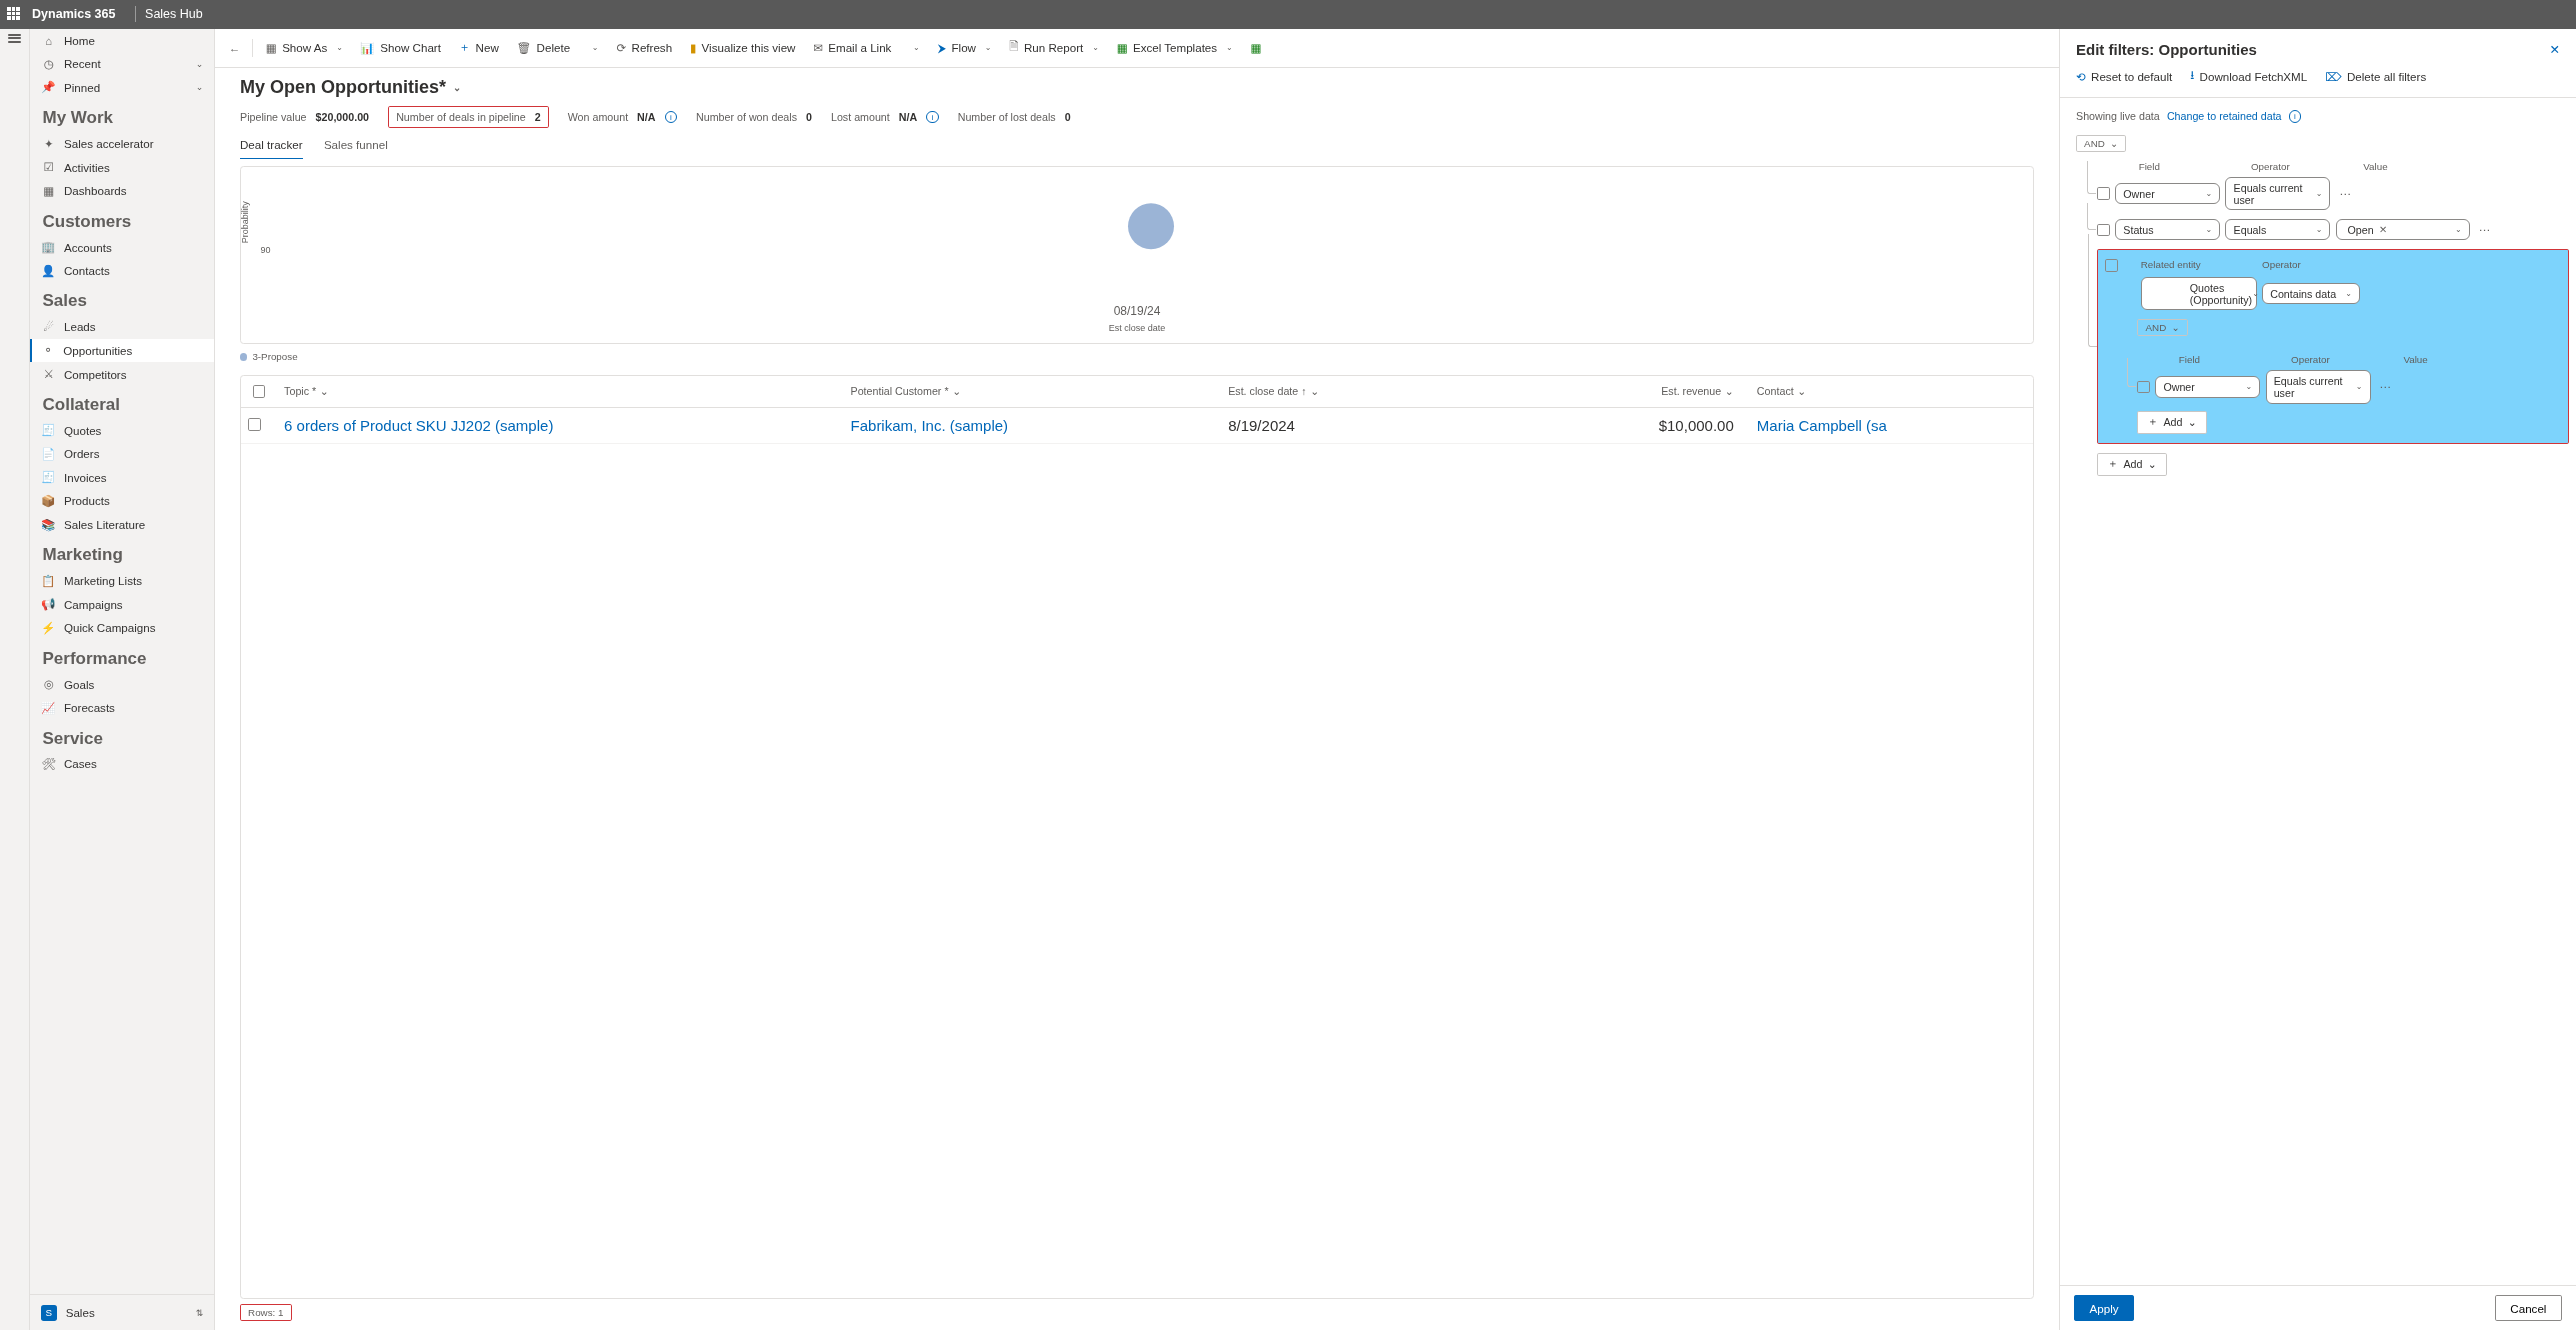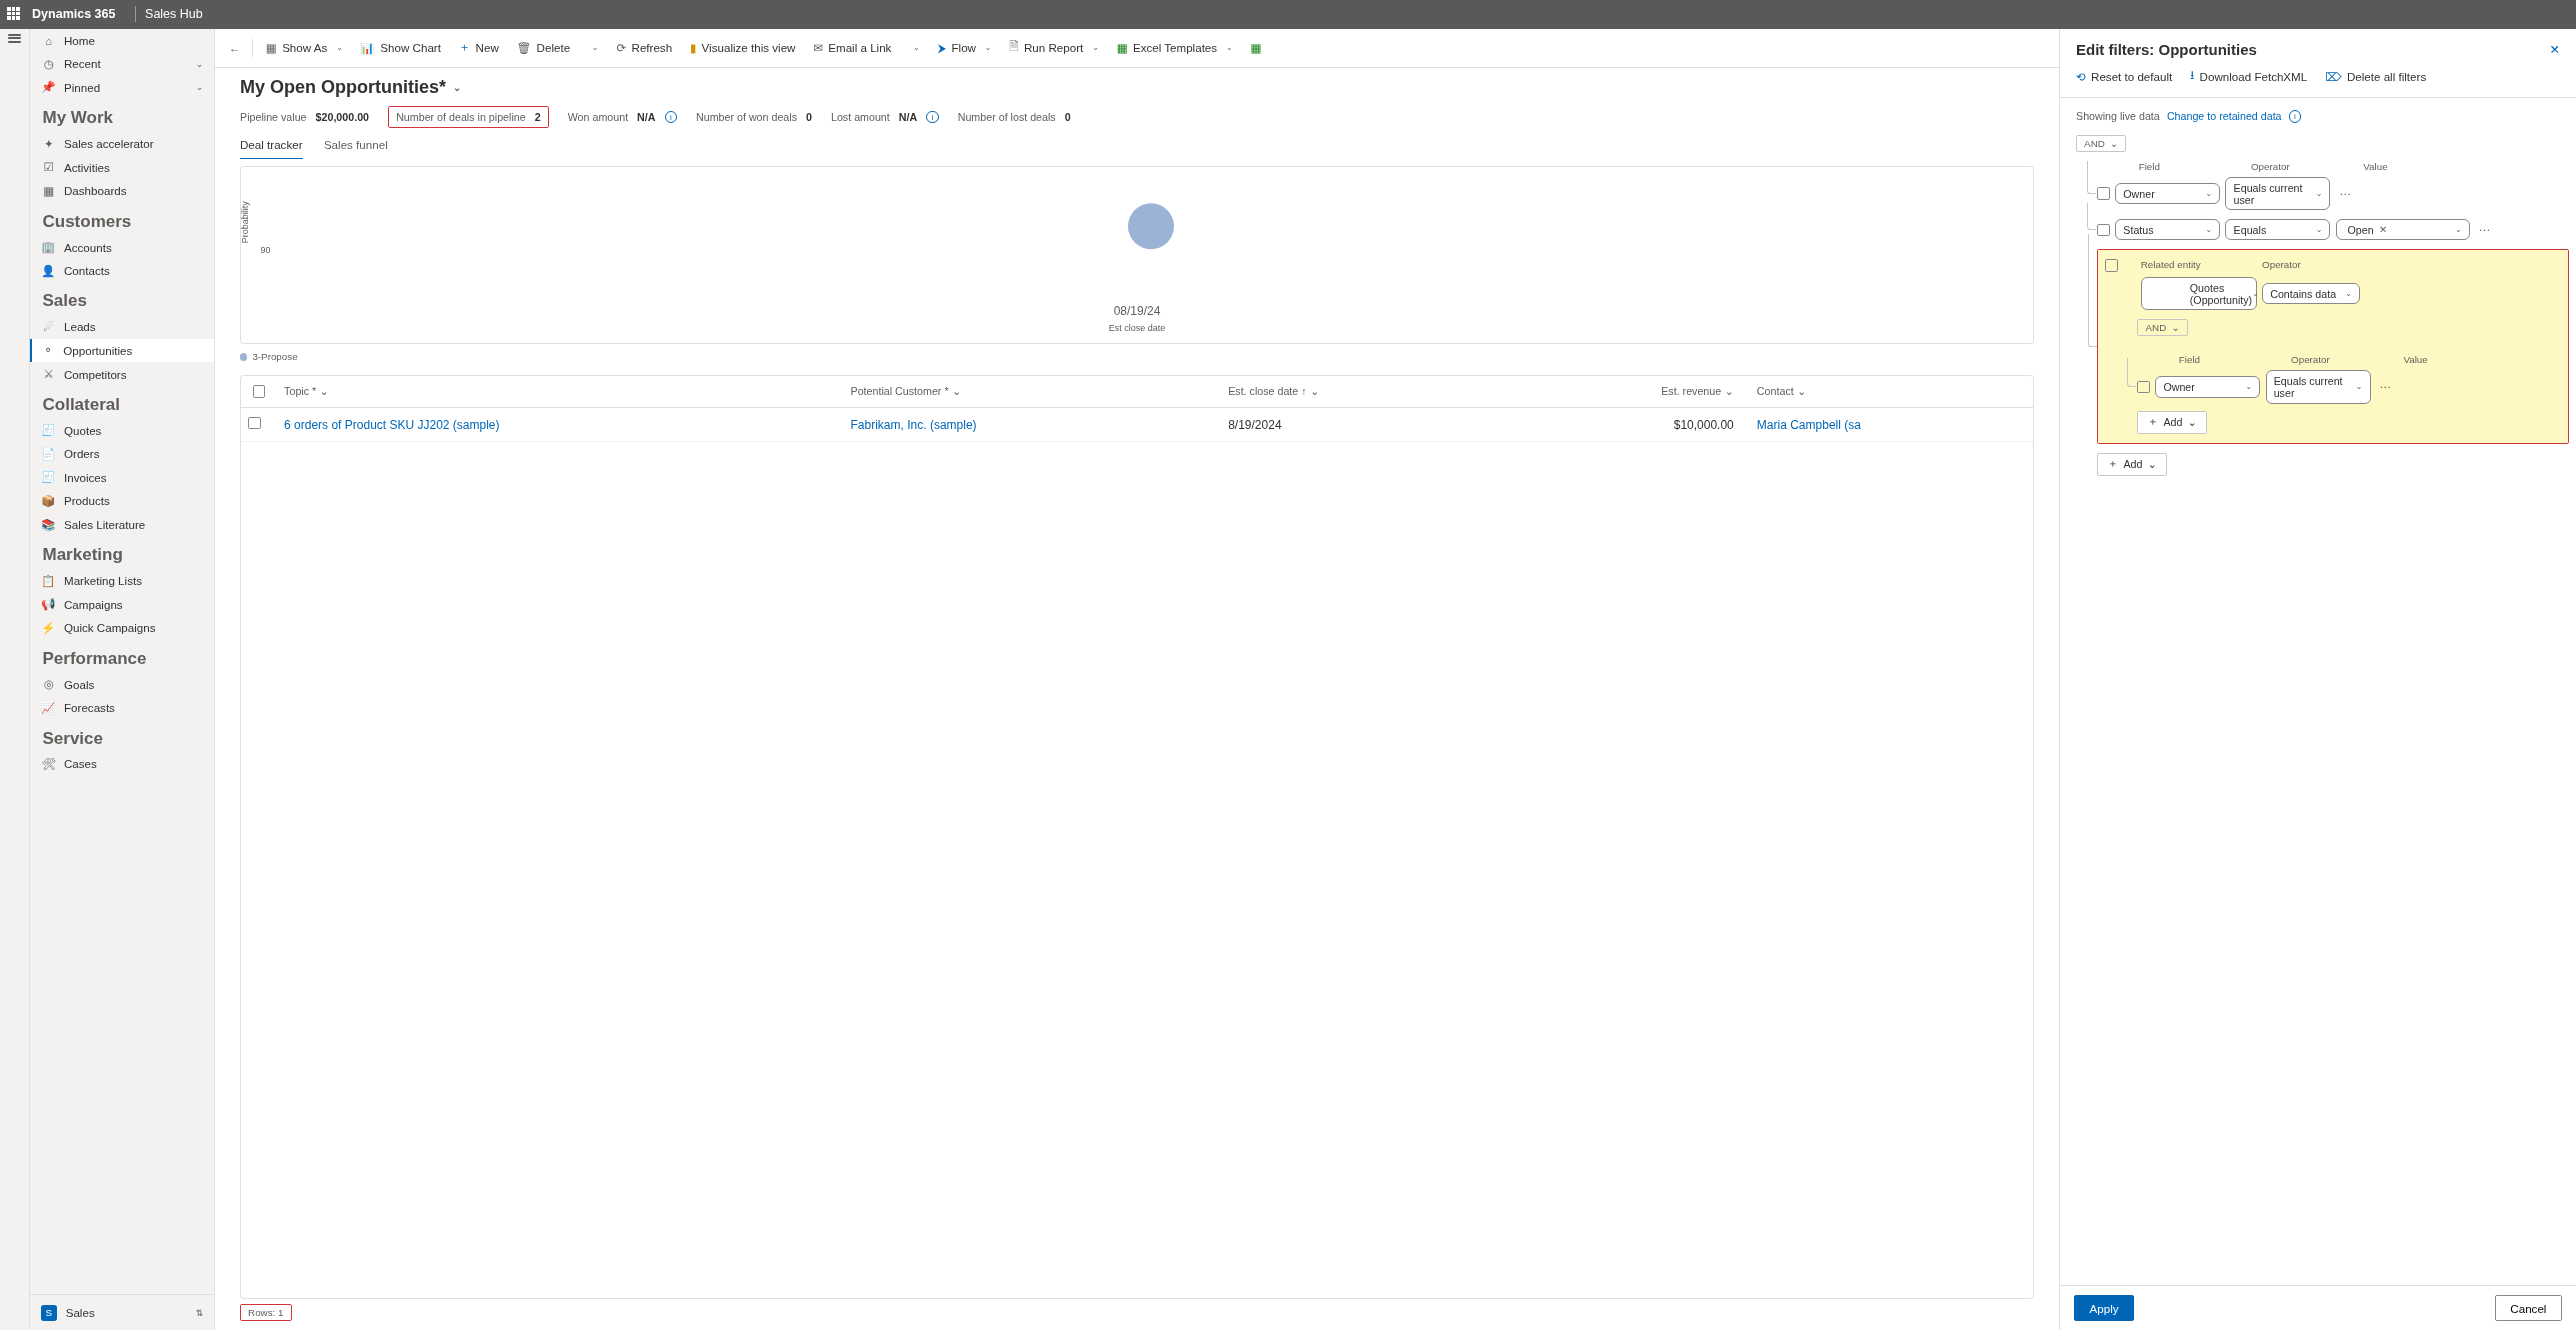--- a/index.html
+++ b/index.html
@@ -61,21 +61,21 @@
 .bubble{position:absolute; width:46px;height:46px; border-radius:50%; background:#9bb4d6; left:50%; top:30%; transform:translate(-50%,-30%);}
 .chartwrap .xtick{position:absolute;bottom:25px;left:50%;transform:translateX(-50%);font-size:12px;color:#605e5c;}
 .chartwrap .xlabel{position:absolute;bottom:10.7px;left:50%;transform:translateX(-50%);font-size:9px;color:#605e5c;}
 .legend { padding:7.1px 25px; display:flex; align-items:center; gap:5.3px; font-size:9.8px; color:#605e5c;}
 .legend .dot{width:7.1px;height:7.1px;border-radius:50%;background:#9bb4d6;}
 
 .grid { margin:5.3px 25px 0; border:0.9px solid #e1dfdd; border-radius:3.6px; flex:1; overflow:hidden;}
 .ghead,.grow{display:grid; grid-template-columns:36px 3fr 2fr 1.5fr 1.3fr 1.5fr; align-items:center;}
 .ghead{border-bottom:0.9px solid #e1dfdd;color:#605e5c;font-size:10.7px;}
 .ghead .c{padding:9px 7.1px;display:flex;align-items:center;gap:3.6px;}
-.grow{font-size:12px;border-bottom:0.9px solid #f3f2f1;}
+.grow{font-size:15px;border-bottom:0.9px solid #f3f2f1;}
 .grow .c{padding:9px 7.1px;}
 .grow .lk{color:#0067b8;cursor:pointer;}
 .grow .num{text-align:right;padding-right:16px;}
 .chk{width:12.5px;height:12.5px;border:0.9px solid #8a8886;border-radius:1.8px;display:inline-block;margin:0 auto;}
 
 .footer{padding:5.3px 25px 9px; }
 .footer .rowsbox{display:inline-block;border:1.3px solid #d13438;border-radius:1.8px;padding:1.8px 7.1px;font-size:9.8px;color:#605e5c;}
 
 
 .panel { width:517px; border-left:0.9px solid #e1dfdd; background:#fff; display:flex; flex-direction:column;}
@@ -96,21 +96,21 @@
 .hrow{display:grid;grid-template-columns:36px 107px 107px 89px 18px; gap:5.3px; font-size:9.8px; color:#605e5c; padding-left:21.4px; margin-bottom:5.3px;}
 .frow{display:flex;align-items:center;gap:5.3px;padding-left:21.4px;margin-bottom:9px;position:relative;}
 .frow::before{content:"";position:absolute;left:10.7px;top:-16px;bottom:50%;width:9px;border-left:0.9px solid #c8c6c4;border-bottom:0.9px solid #c8c6c4;border-bottom-left-radius:3.6px;}
 .sel1{border:0.9px solid #8a8886;border-radius:6px;padding:3.6px 7.1px;font-size:10.7px;min-width:98px;display:flex;align-items:center;justify-content:space-between;background:#fff;}
 .sel1 .caret{font-size:8px;color:#605e5c;}
 .tag{display:inline-flex;align-items:center;gap:5.3px;padding:0 3.6px;}
 .tag .rm{font-size:9.8px;color:#605e5c;cursor:pointer;}
 .ell{color:#605e5c;padding:0 3.6px;cursor:pointer;}
 .chkf{width:12.5px;height:12.5px;border:0.9px solid #8a8886;border-radius:1.8px;}
 
-.relbox{border:1.3px solid #d13438;border-radius:1.8px;padding:9px 7.1px 9px 7.1px;margin:3.6px 0 9px 21.4px;background:#fef9c3;position:relative;}
+.relbox{border:1.3px solid #d13438;border-radius:1.8px;padding:9px 7.1px 9px 7.1px;margin:3.6px 0 9px 21.4px;background:#7dd3fc;position:relative;}
 .relbox::before{content:"";position:absolute;left:-10.7px;top:-16px;bottom:50%;width:9px;border-left:0.9px solid #c8c6c4;border-bottom:0.9px solid #c8c6c4;border-bottom-left-radius:3.6px;}
 .relh{display:grid;grid-template-columns:30px 116px 89px; gap:5.3px; font-size:9.8px;color:#605e5c;margin-bottom:5.3px;}
 .subhrow{display:grid;grid-template-columns:36px 107px 107px 53px 18px;gap:5.3px;font-size:9.8px;color:#605e5c;padding-left:32px;margin:9px 0 5.3px;}
 .subrow{display:flex;align-items:center;gap:5.3px;padding-left:32px;margin-bottom:7.1px;position:relative;}
 .subrow::before{content:"";position:absolute;left:21.4px;top:-12.5px;bottom:50%;width:9px;border-left:0.9px solid #c8c6c4;border-bottom:0.9px solid #c8c6c4;border-bottom-left-radius:3.6px;}
 .addbtn{display:inline-flex;align-items:center;gap:5.3px;border:0.9px solid #c8c6c4;padding:3.6px 9px;border-radius:1.8px;font-size:10.7px;cursor:pointer;background:#fff;}
 .addwrap{padding-left:32px;margin-top:5.3px;}
 .addwrap2{padding-left:21.4px;margin-top:3.6px;}
 
 .pfoot{border-top:0.9px solid #e1dfdd;padding:9px 14.3px;display:flex;justify-content:space-between;gap:3px;}

